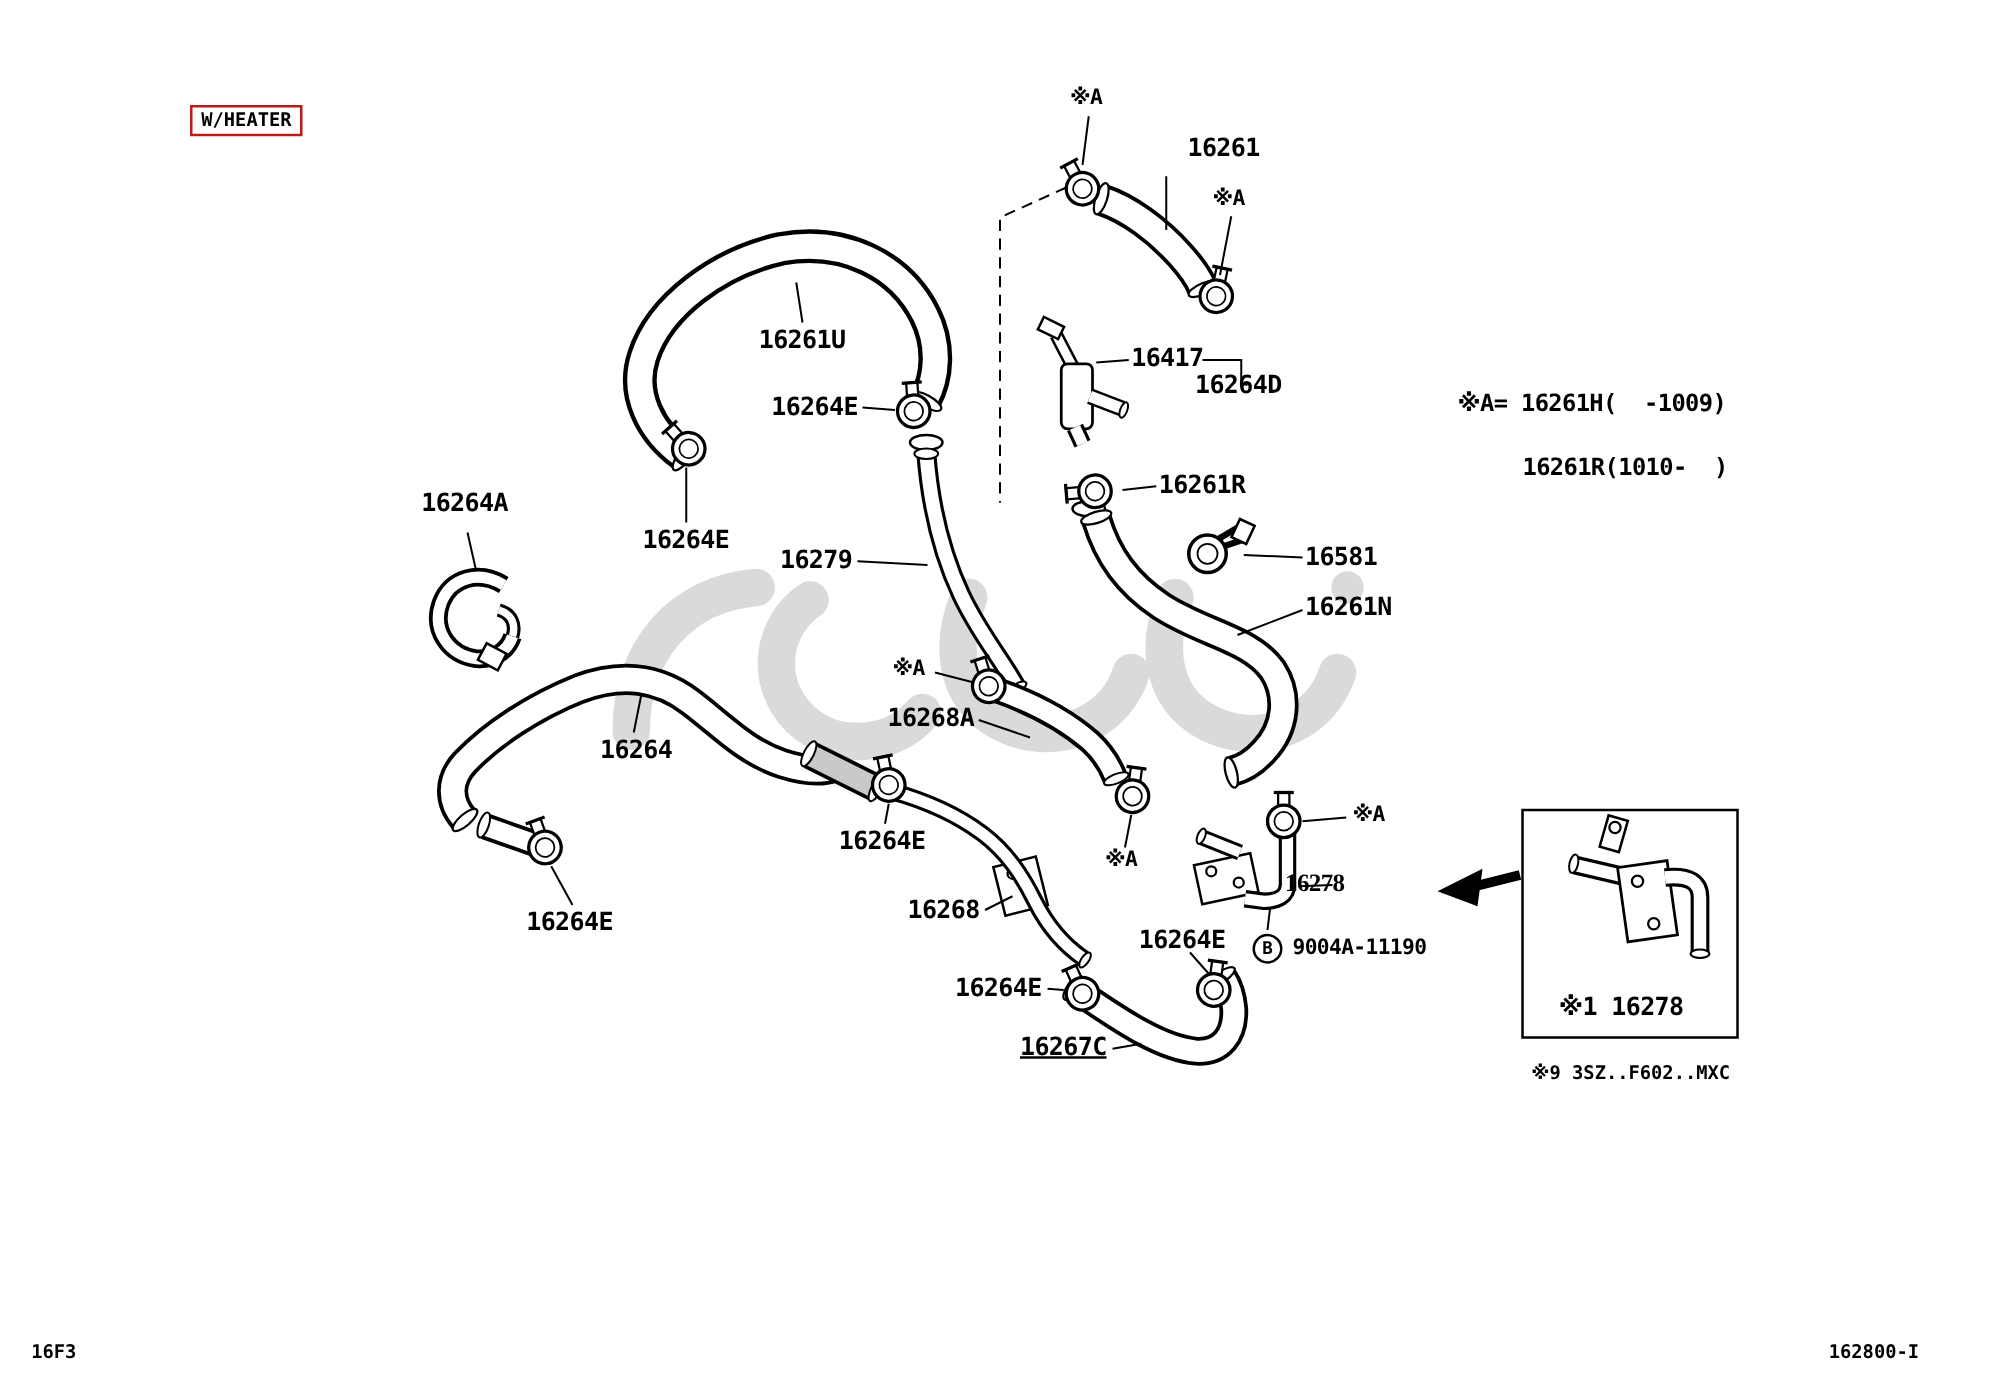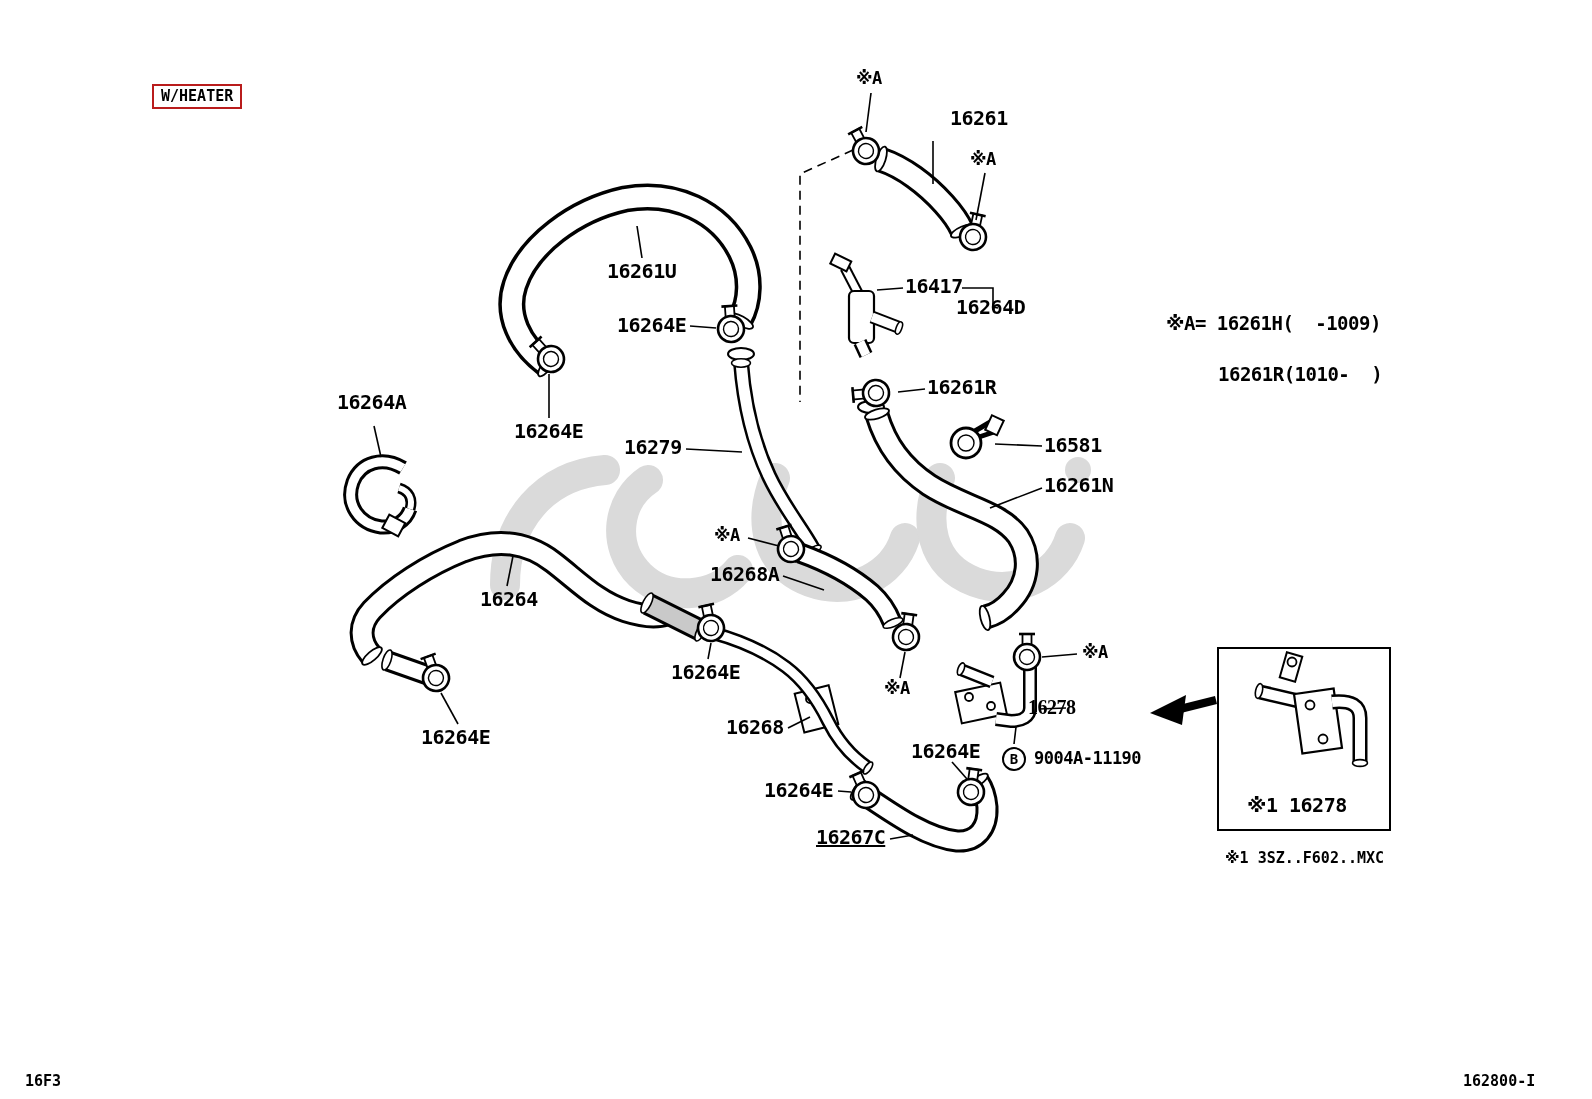--- a/index.html
+++ b/index.html
@@ -277,17 +277,17 @@
 <div class="lbl sm" style="left:884px; top:680px;">※A</div>
 <div class="lbl" style="left:1028px; top:697px;font-family:Liberation Serif, serif;">16278</div>
 <div class="lbl" style="left:726px; top:717px;">16268</div>
 <div class="lbl" style="left:421px; top:727px;">16264E</div>
 <div class="lbl" style="left:911px; top:741px;">16264E</div>
 <div class="bolt-circle" style="left:1002px; top:747px;">B</div>
 <div class="lbl sm" style="left:1034px; top:750px;">9004A-11190</div>
 <div class="lbl" style="left:764px; top:780px;">16264E</div>
 <div class="lbl" style="left:816px; top:827px;text-decoration:underline;">16267C</div>
 <div class="lbl" style="left:1247px; top:795px;">※1 16278</div>
-<div class="lbl xs" style="left:1225px; top:851px;">※1 3SZ..F602..MXC</div>
+<div class="lbl xs" style="left:1225px; top:851px;">※9 3SZ..F602..MXC</div>
 <div class="lbl xs" style="left:25px; top:1074px;">16F3</div>
 <div class="lbl xs" style="left:1463px; top:1074px;">162800-I</div>
 
 </div>
 
 </body></html>

